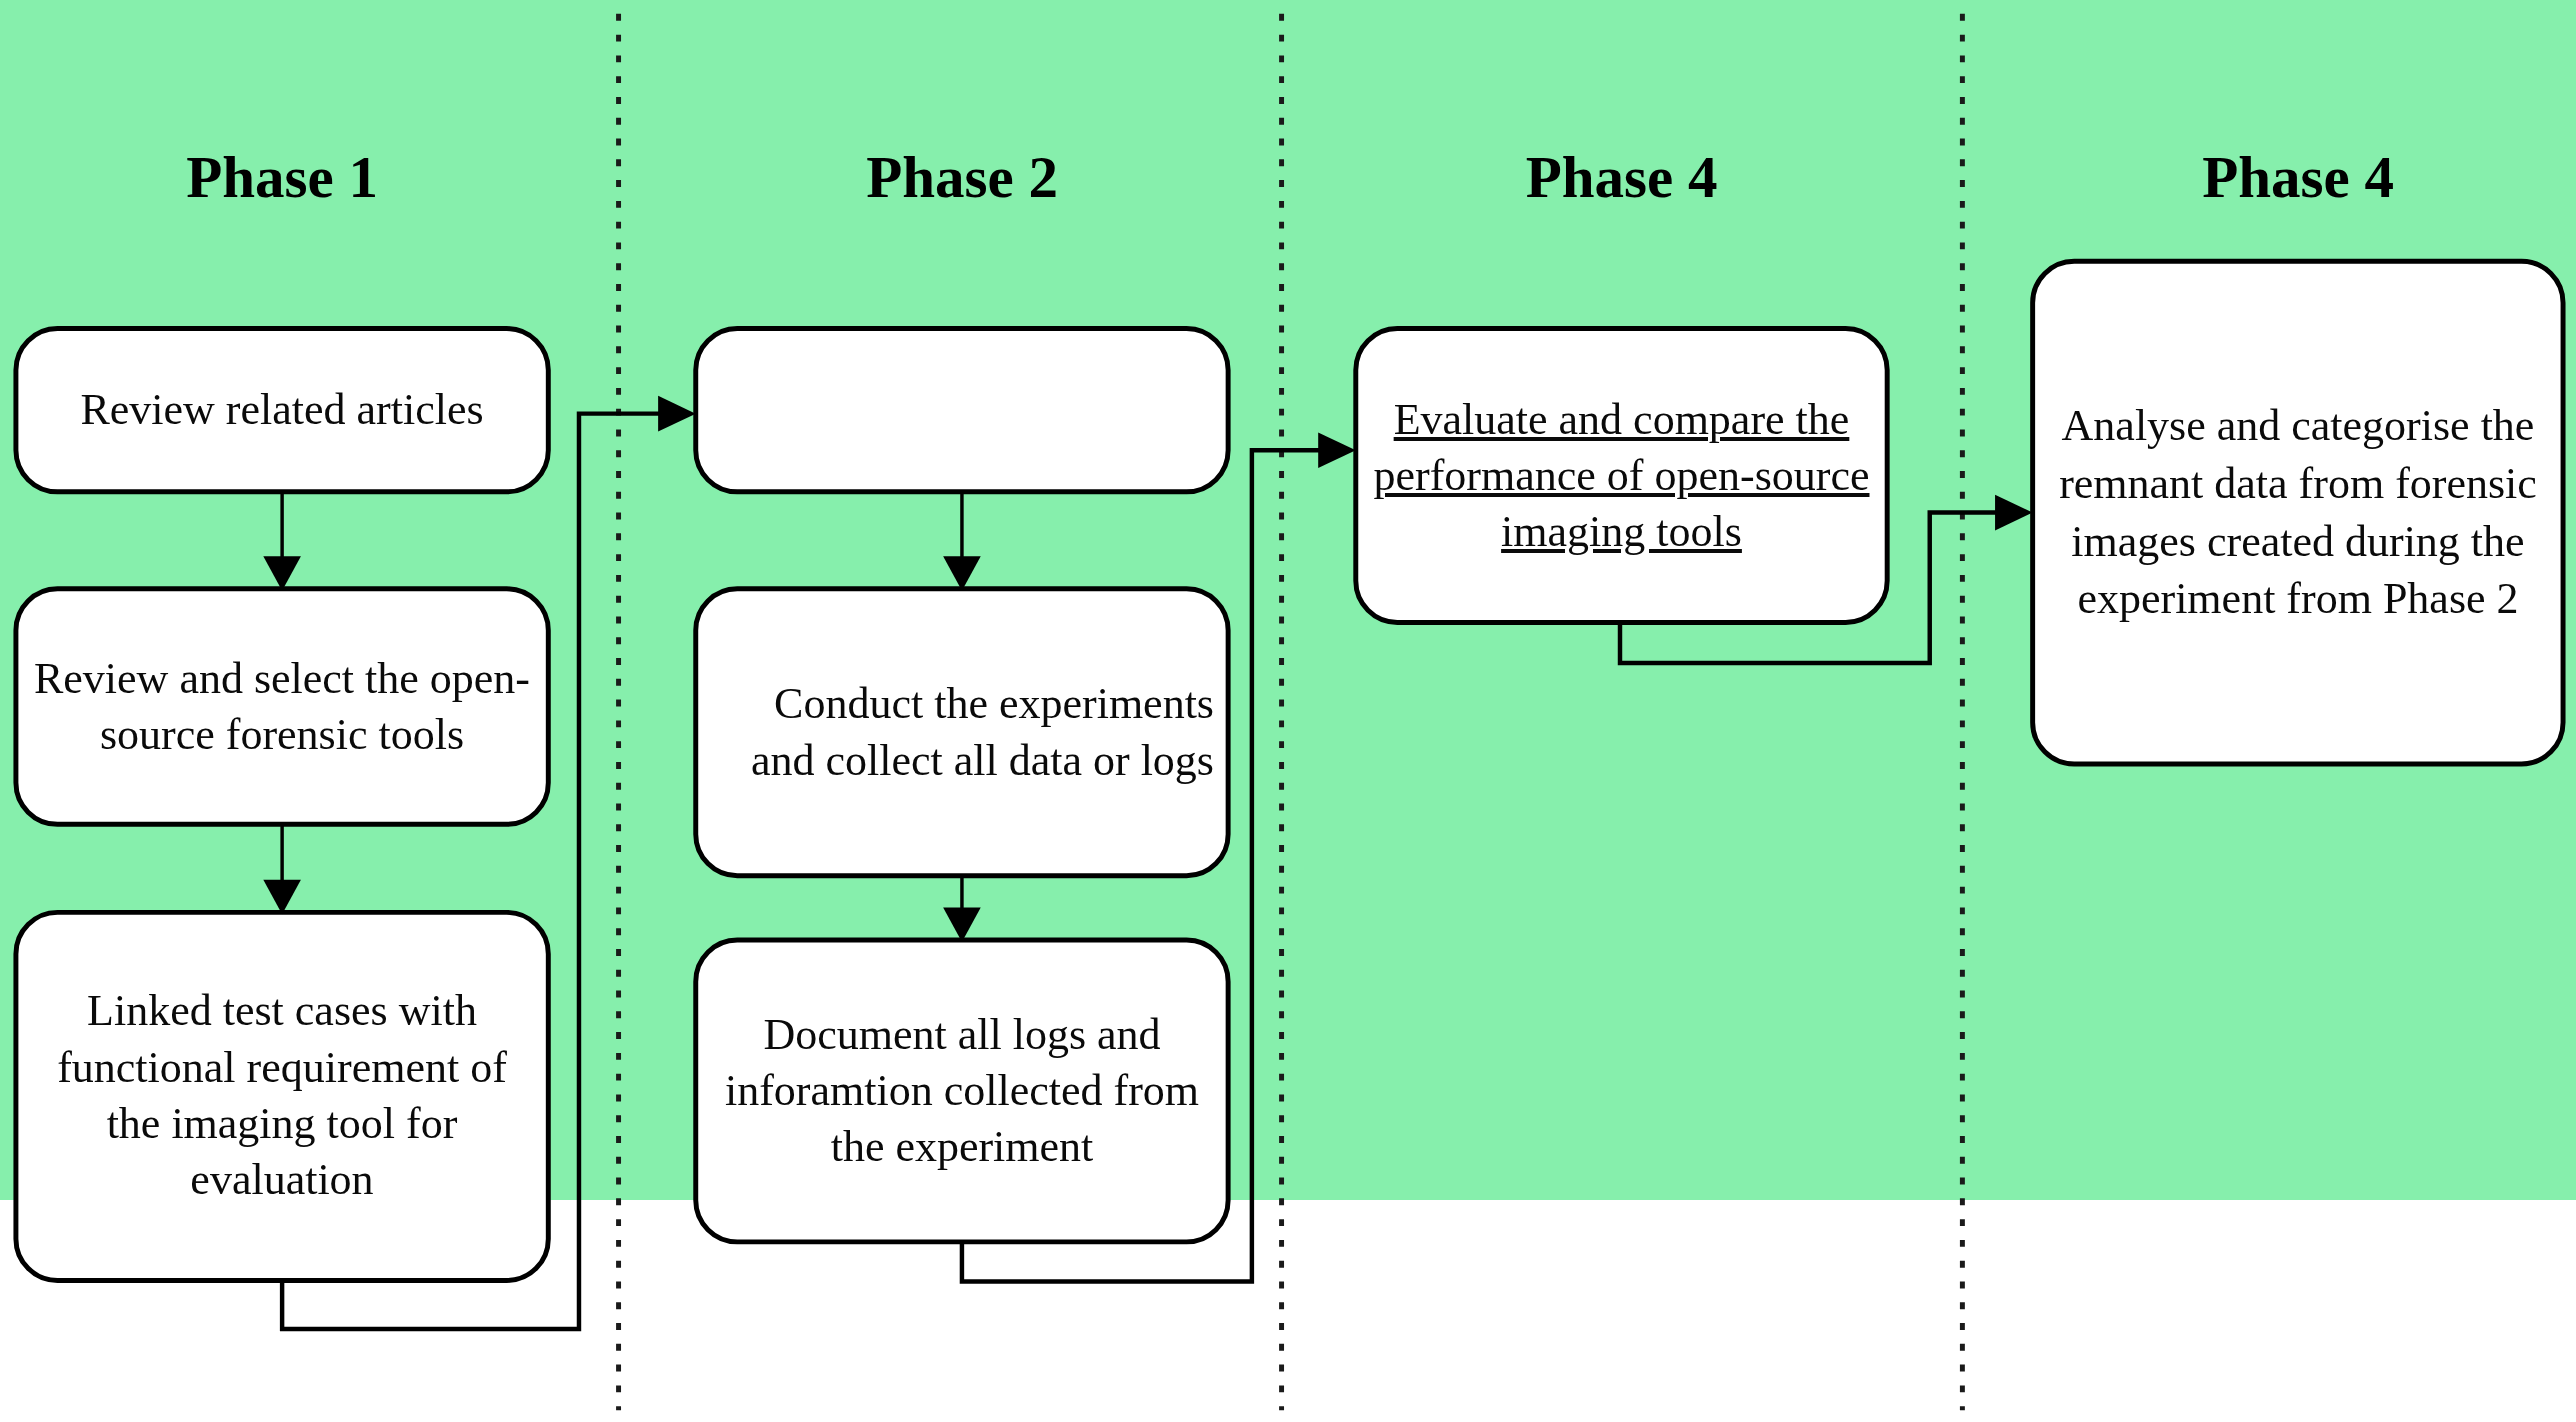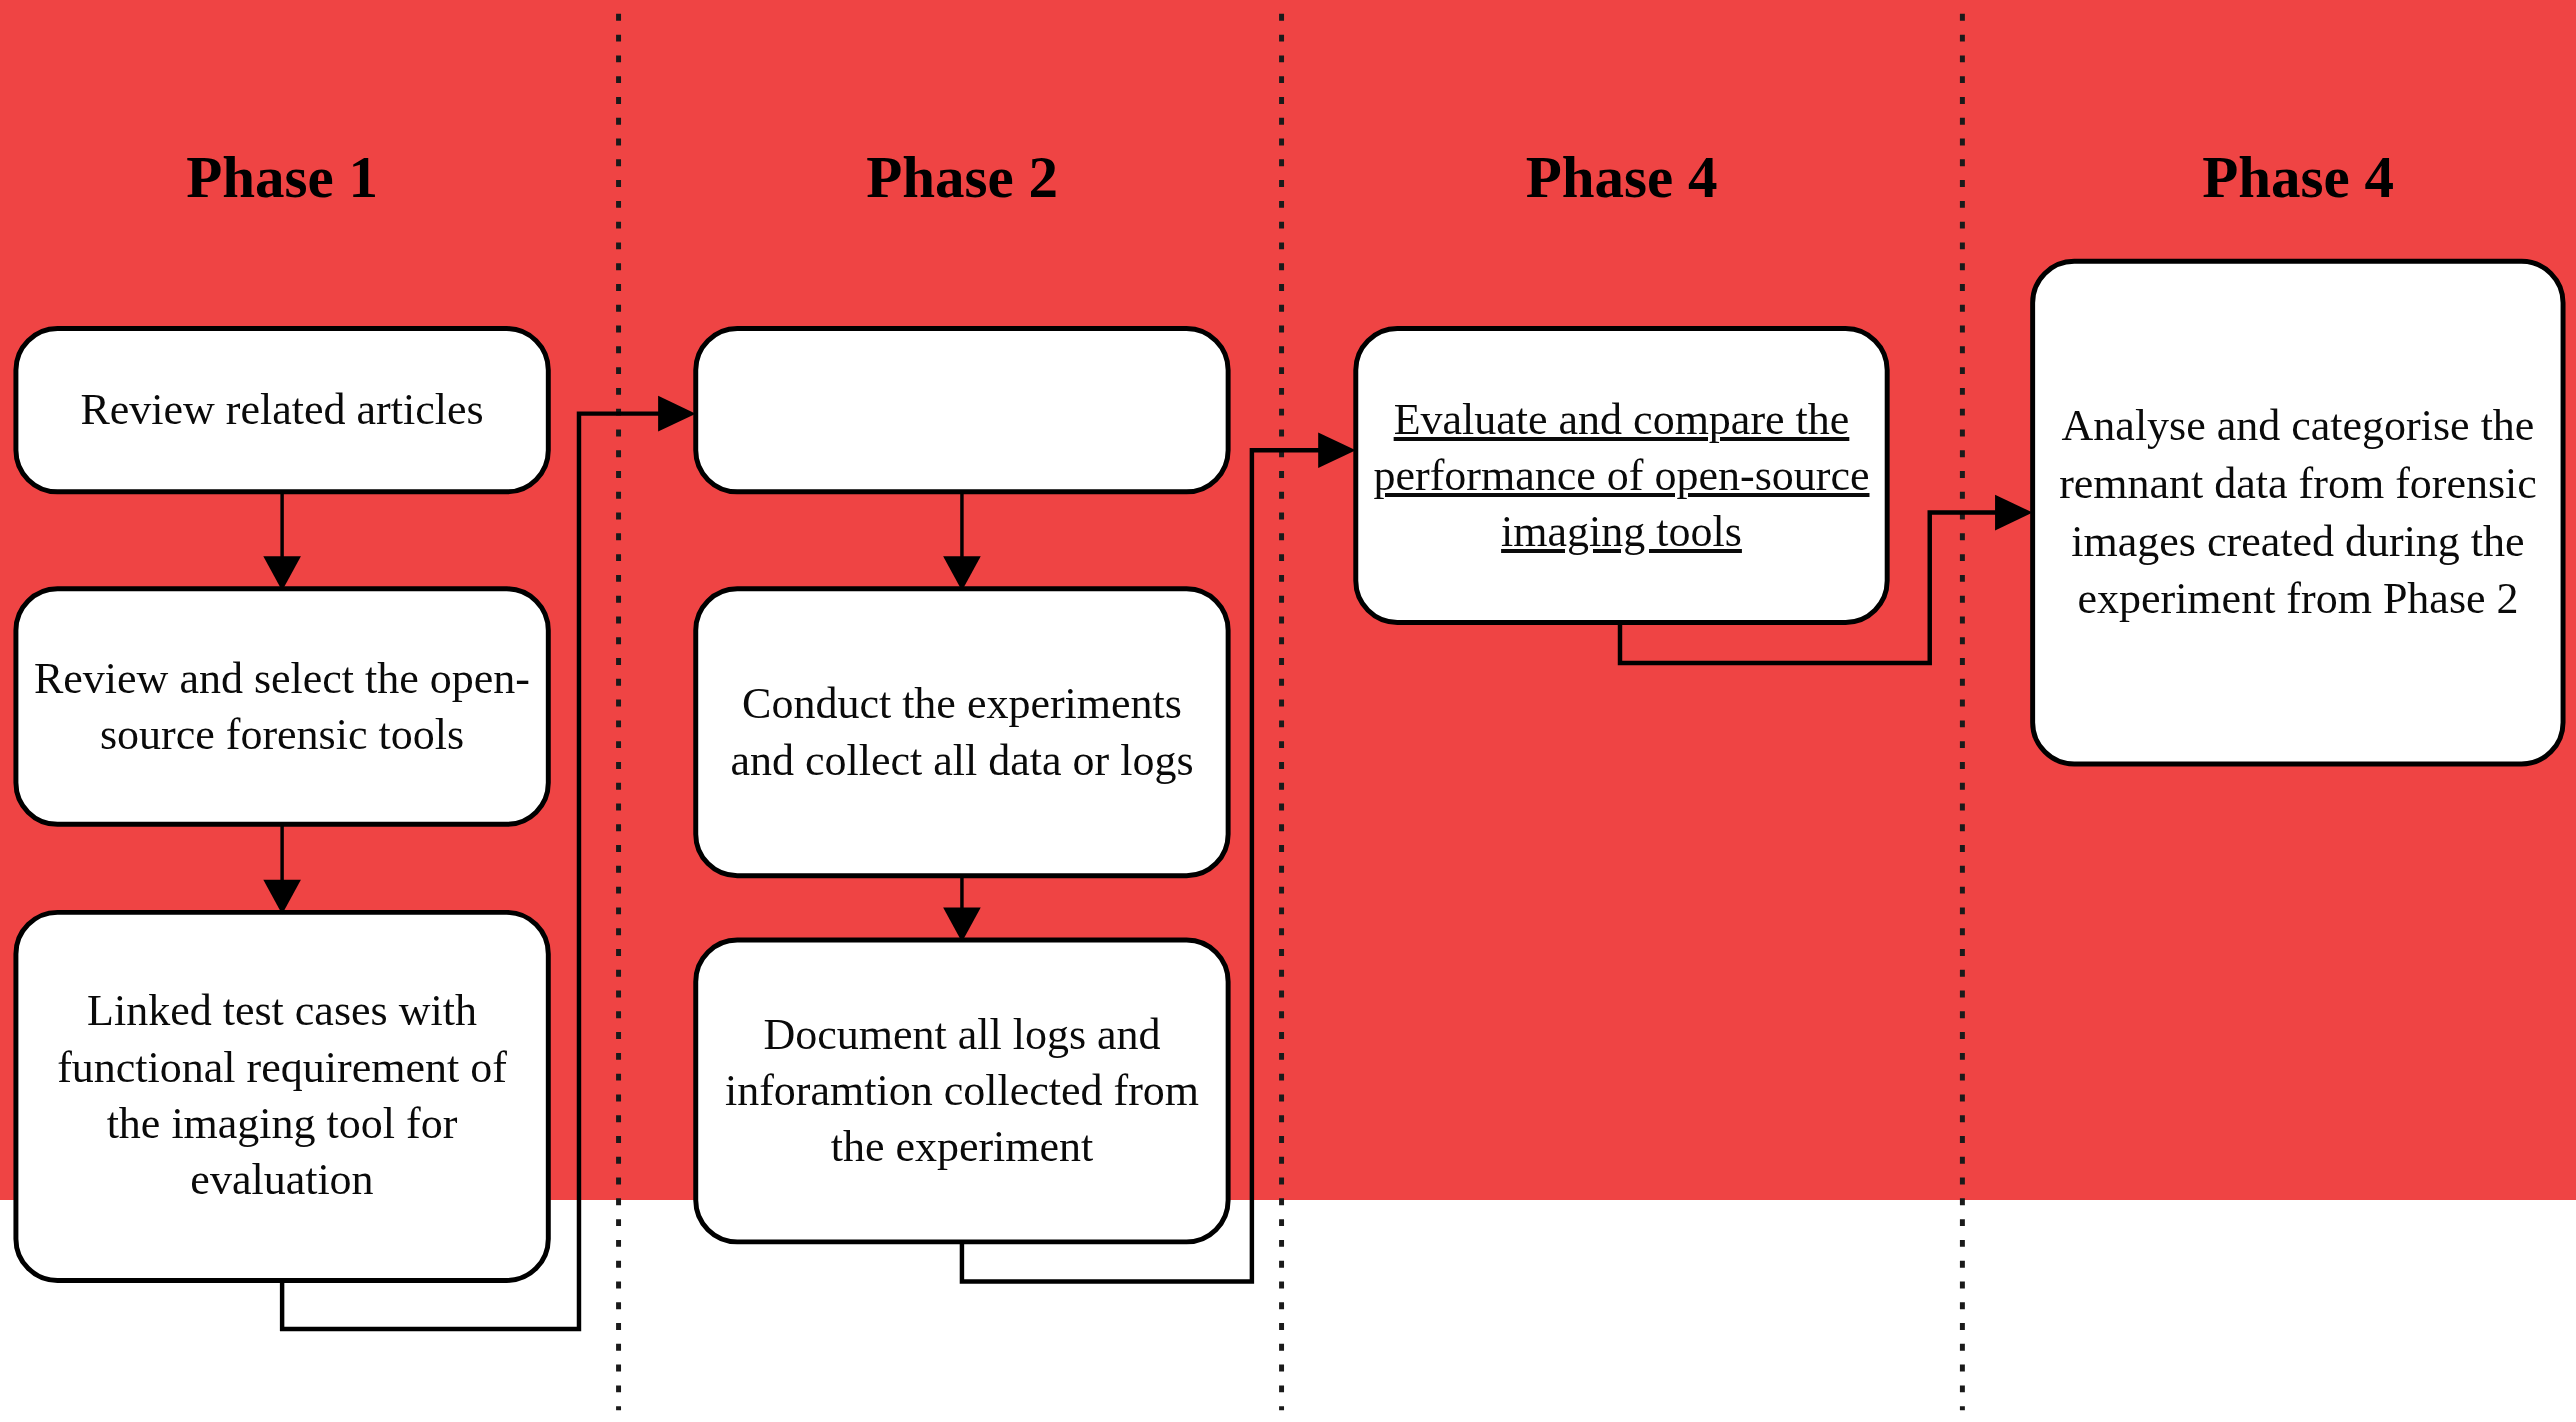--- a/index.html
+++ b/index.html
@@ -11,21 +11,21 @@
   body {
     width: 2576px;
     height: 1422px;
     overflow: hidden;
     font-family: "Liberation Serif", "DejaVu Serif", serif;
   }
   #diagram-root {
     position: relative;
     width: 2576px;
     height: 1200px;
-    background: #ef4444;
+    background: #86efac;
   }
   svg.flow {
     position: absolute;
     left: 0;
     top: 0;
     width: 2576px;
     height: 1422px;
     display: block;
   }
   .divider {
@@ -153,21 +153,21 @@
   <div class="node-text" style="left:16px; top:329px; width:532px; height:163px; font-size:44px; line-height:1.28;">
     <span>Review related articles</span>
   </div>
   <div class="node-text" style="left:16px; top:912px; width:532px; height:368px; font-size:44px; line-height:1.28;">
     <span>Linked test cases with functional requirement of the imaging tool for evaluation</span>
   </div>
   <div class="node-text" style="left:16px; top:589px; width:532px; height:236px; font-size:44px; line-height:1.28;">
     <span>Review and select the open-source forensic tools</span>
   </div>
 
-  <div class="node-text" style="left:696px; top:589px; width:532px; height:287px; font-size:44px; line-height:1.28;">
+  <div class="node-text" style="left:696px; top:589px; width:532px; height:287px; font-size:44px; line-height:1.28;text-align:right;">
     <span>Conduct the experiments and collect all data or logs</span>
   </div>
   <div class="node-text" style="left:696px; top:940px; width:532px; height:302px; font-size:44px; line-height:1.28;">
     <span>Document all logs and inforamtion collected from the experiment</span>
   </div>
 
   <div class="node-text" style="left:1356px; top:329px; width:531px; height:294px; font-size:44px; line-height:1.28;text-decoration:underline;">
     <span>Evaluate and compare the performance of open-source imaging tools</span>
   </div>
 

